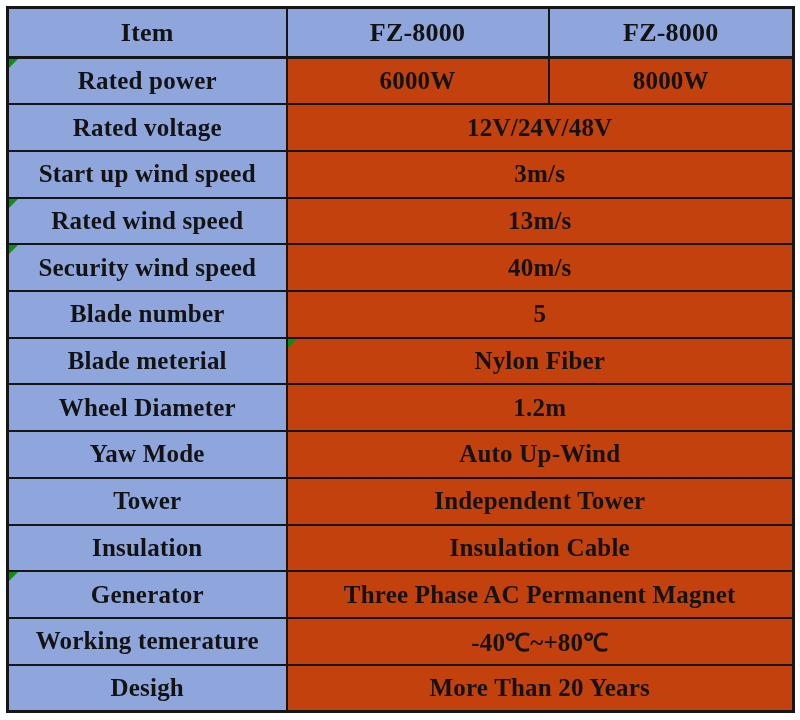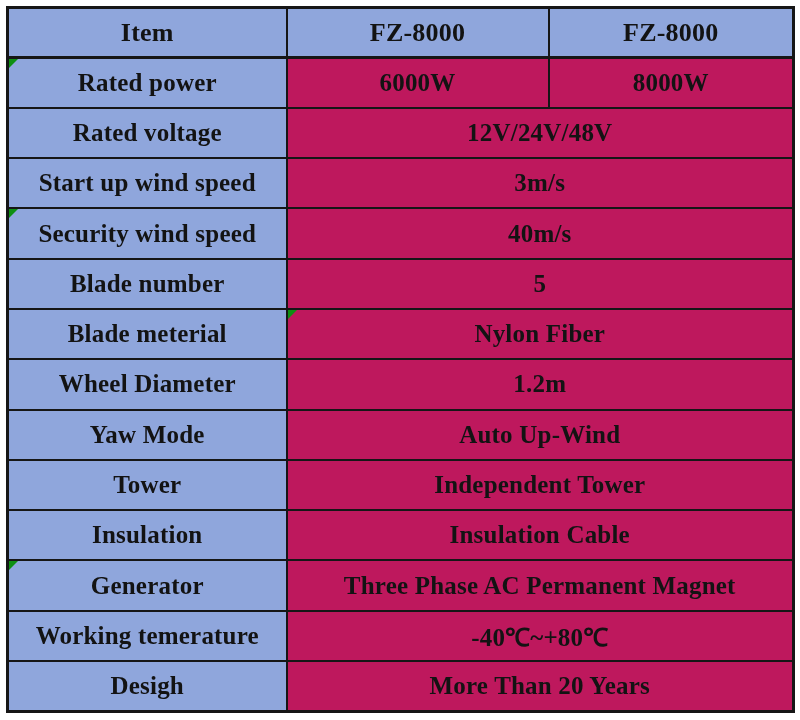--- a/index.html
+++ b/index.html
@@ -44,21 +44,21 @@
     white-space: nowrap;
   }
   thead th {
     height: 47px;
     font-size: 26px;
     border-bottom: 3px solid #161616;
   }
   tbody tr { height: 38px; }
   .hdr-bg { background: #8fa6dc; }
   .label-cell { background: #8fa6dc; }
-  .value-cell { background: #be185d; }
+  .value-cell { background: #c2410c; }
   .flag {
     position: absolute;
     top: 0;
     left: 0;
     width: 0;
     height: 0;
     border-top: 9px solid #0e8f12;
     border-right: 9px solid transparent;
     pointer-events: none;
   }
@@ -86,20 +86,24 @@
           <td class="value-cell">6000W</td>
           <td class="value-cell">8000W</td>
         </tr>
         <tr>
           <td class="label-cell">Rated voltage</td>
           <td class="value-cell" colspan="2">12V/24V/48V</td>
         </tr>
         <tr>
           <td class="label-cell">Start up wind speed</td>
           <td class="value-cell" colspan="2">3m/s</td>
+        </tr>
+        <tr>
+          <td class="label-cell">Rated wind speed<span class="flag"></span></td>
+          <td class="value-cell" colspan="2">13m/s</td>
         </tr>
         <tr>
           <td class="label-cell">Security wind speed<span class="flag"></span></td>
           <td class="value-cell" colspan="2">40m/s</td>
         </tr>
         <tr>
           <td class="label-cell">Blade number</td>
           <td class="value-cell" colspan="2">5</td>
         </tr>
         <tr>

